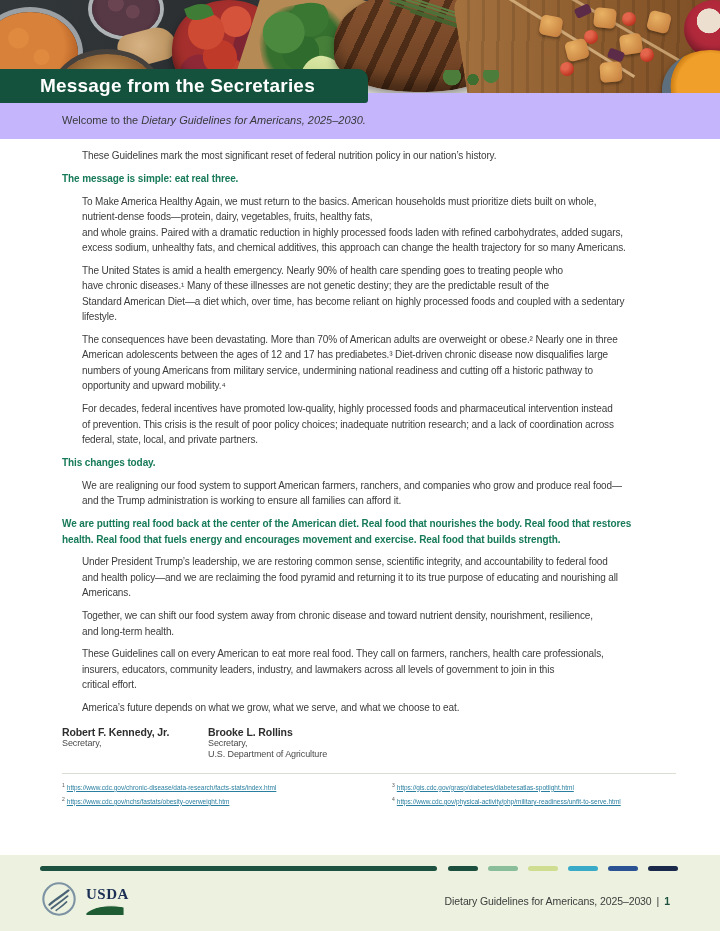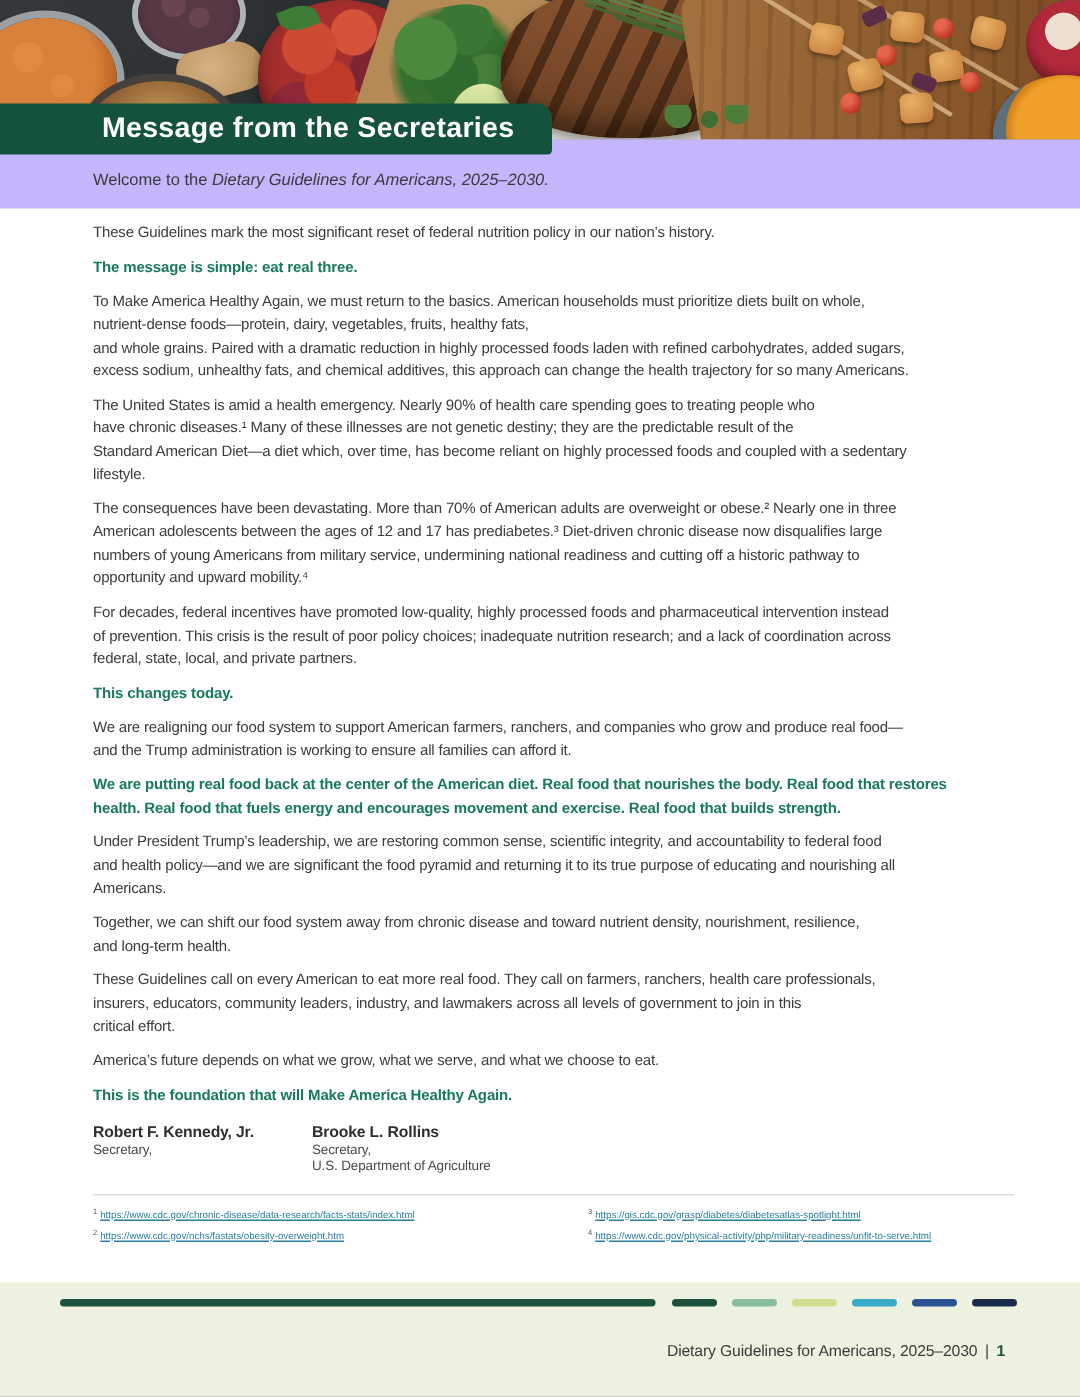--- a/index.html
+++ b/index.html
@@ -81,31 +81,31 @@
     background:radial-gradient(circle at 50% 45%, #f0a02a 0 50%, #d07f15 60%, #5d6e7c 61% 100%);
     box-shadow:0 3px 6px rgba(0,0,0,.4); }
   .herb-sprinkle { left:440px; top:70px; width:60px; height:16px;
     background:radial-gradient(circle at 20% 40%, #4c7d3b 0 18%, transparent 19%),
                radial-gradient(circle at 55% 60%, #3e6e30 0 16%, transparent 17%),
                radial-gradient(circle at 85% 30%, #4c7d3b 0 15%, transparent 16%); }
 
   
   .title-bar { position:absolute; top:69px; left:0; width:368px; height:34px;
     background:#14523d; border-radius:0 10px 3px 0; z-index:3;
-    display:flex; align-items:center; padding-left:68px; }
+    display:flex; align-items:center; padding-left:40px; }
   .title-bar h1 { color:#ffffff; font-size:19px; font-weight:bold; letter-spacing:.2px; }
   .welcome-bar { position:absolute; top:93px; left:0; width:720px; height:46px; background:#c4b5fd; z-index:2;
     display:flex; align-items:center; padding:8px 46px 0 62px; }
   .welcome-bar .wtext { font-size:11px; color:#3a3a3a; }
   .welcome-bar .wtitle { font-style:italic; }
 
   
   .content { position:absolute; top:139px; left:0; width:720px; padding:9px 44px 0 62px; }
   .para { font-size:10px; line-height:15.4px; color:#3c3c3c; letter-spacing:-0.12px;
-          white-space:pre-line; margin-bottom:7.5px; }
+          white-space:pre-line; margin-bottom:7.5px;margin-left:20px; }
   .green-head { font-size:10px; line-height:15.4px; font-weight:bold; color:#177a58;
           letter-spacing:-0.1px; white-space:pre-line; margin-bottom:7.5px; }
 
   
   .signatures { display:flex; margin-top:10px; }
   .sig-block { width:146px; }
   .sig-name { font-size:10.5px; font-weight:bold; color:#2e2e2e; letter-spacing:-0.1px; }
   .sig-role, .sig-org { font-size:9px; color:#4a4a4a; line-height:11.5px; letter-spacing:-0.1px; white-space:pre-line; }
 
   
@@ -199,29 +199,28 @@
 opportunity and upward mobility.⁴</p>
     <p class="para">For decades, federal incentives have promoted low-quality, highly processed foods and pharmaceutical intervention instead
 of prevention. This crisis is the result of poor policy choices; inadequate nutrition research; and a lack of coordination across
 federal, state, local, and private partners.</p>
     <p class="green-head">This changes today.</p>
     <p class="para">We are realigning our food system to support American farmers, ranchers, and companies who grow and produce real food—
 and the Trump administration is working to ensure all families can afford it.</p>
     <p class="green-head">We are putting real food back at the center of the American diet. Real food that nourishes the body. Real food that restores
 health. Real food that fuels energy and encourages movement and exercise. Real food that builds strength.</p>
     <p class="para">Under President Trump’s leadership, we are restoring common sense, scientific integrity, and accountability to federal food
-and health policy—and we are significant the food pyramid and returning it to its true purpose of educating and nourishing all
+and health policy—and we are reclaiming the food pyramid and returning it to its true purpose of educating and nourishing all
 Americans.</p>
     <p class="para">Together, we can shift our food system away from chronic disease and toward nutrient density, nourishment, resilience,
 and long-term health.</p>
     <p class="para">These Guidelines call on every American to eat more real food. They call on farmers, ranchers, health care professionals,
 insurers, educators, community leaders, industry, and lawmakers across all levels of government to join in this
 critical effort.</p>
     <p class="para">America’s future depends on what we grow, what we serve, and what we choose to eat.</p>
-    <p class="green-head">This is the foundation that will Make America Healthy Again.</p>
 
     <div class="signatures">
       <div class="sig-block">
         <div class="sig-name">Robert F. Kennedy, Jr.</div>
         <div class="sig-role">Secretary,</div>
       </div>
       <div class="sig-block">
         <div class="sig-name">Brooke L. Rollins</div>
         <div class="sig-role">Secretary,</div>
         <div class="sig-org">U.S. Department of Agriculture</div>
@@ -241,19 +240,36 @@
     <div class="footer-bars">
       <div class="fbar fbar-long"></div>
       <div class="fbar fb1"></div>
       <div class="fbar fb2"></div>
       <div class="fbar fb3"></div>
       <div class="fbar fb4"></div>
       <div class="fbar fb5"></div>
       <div class="fbar fb6"></div>
     </div>
     <div class="footer-row">
+      <div class="logos">
+        <span>
+          <svg width="38" height="38" viewBox="0 0 40 40">
+            <circle cx="20" cy="20" r="16.5" fill="none" stroke="#7d93a3" stroke-width="2.2"></circle>
+            <path d="M10 26 C15 21, 20 19, 30 11" fill="none" stroke="#4a6475" stroke-width="2.4" stroke-linecap="round"></path>
+            <path d="M12 30 C17 26, 22 23, 29 17" fill="none" stroke="#4a6475" stroke-width="2" stroke-linecap="round"></path>
+            <path d="M17 32 C21 29, 24 27, 28 23" fill="none" stroke="#4a6475" stroke-width="1.6" stroke-linecap="round"></path>
+          </svg>
+        </span>
+        <span class="usda-wrap">
+          <span class="usda-text">USDA</span>
+          <svg width="38" height="13" viewBox="0 0 40 14">
+            <path d="M0,12 C10,4 28,2 40,6 L40,14 L0,14 Z" fill="#1e5c34"></path>
+            <path d="M0,9 C12,4 26,3 40,5" stroke="#edf2e0" stroke-width="1.2" fill="none"></path>
+          </svg>
+        </span>
+      </div>
       <div class="footer-text">
         <span>Dietary Guidelines for Americans, 2025–2030</span><span class="sep">|</span><span class="pgnum">1</span>
       </div>
     </div>
   </div>
 
 </div>
 
 </body></html>

